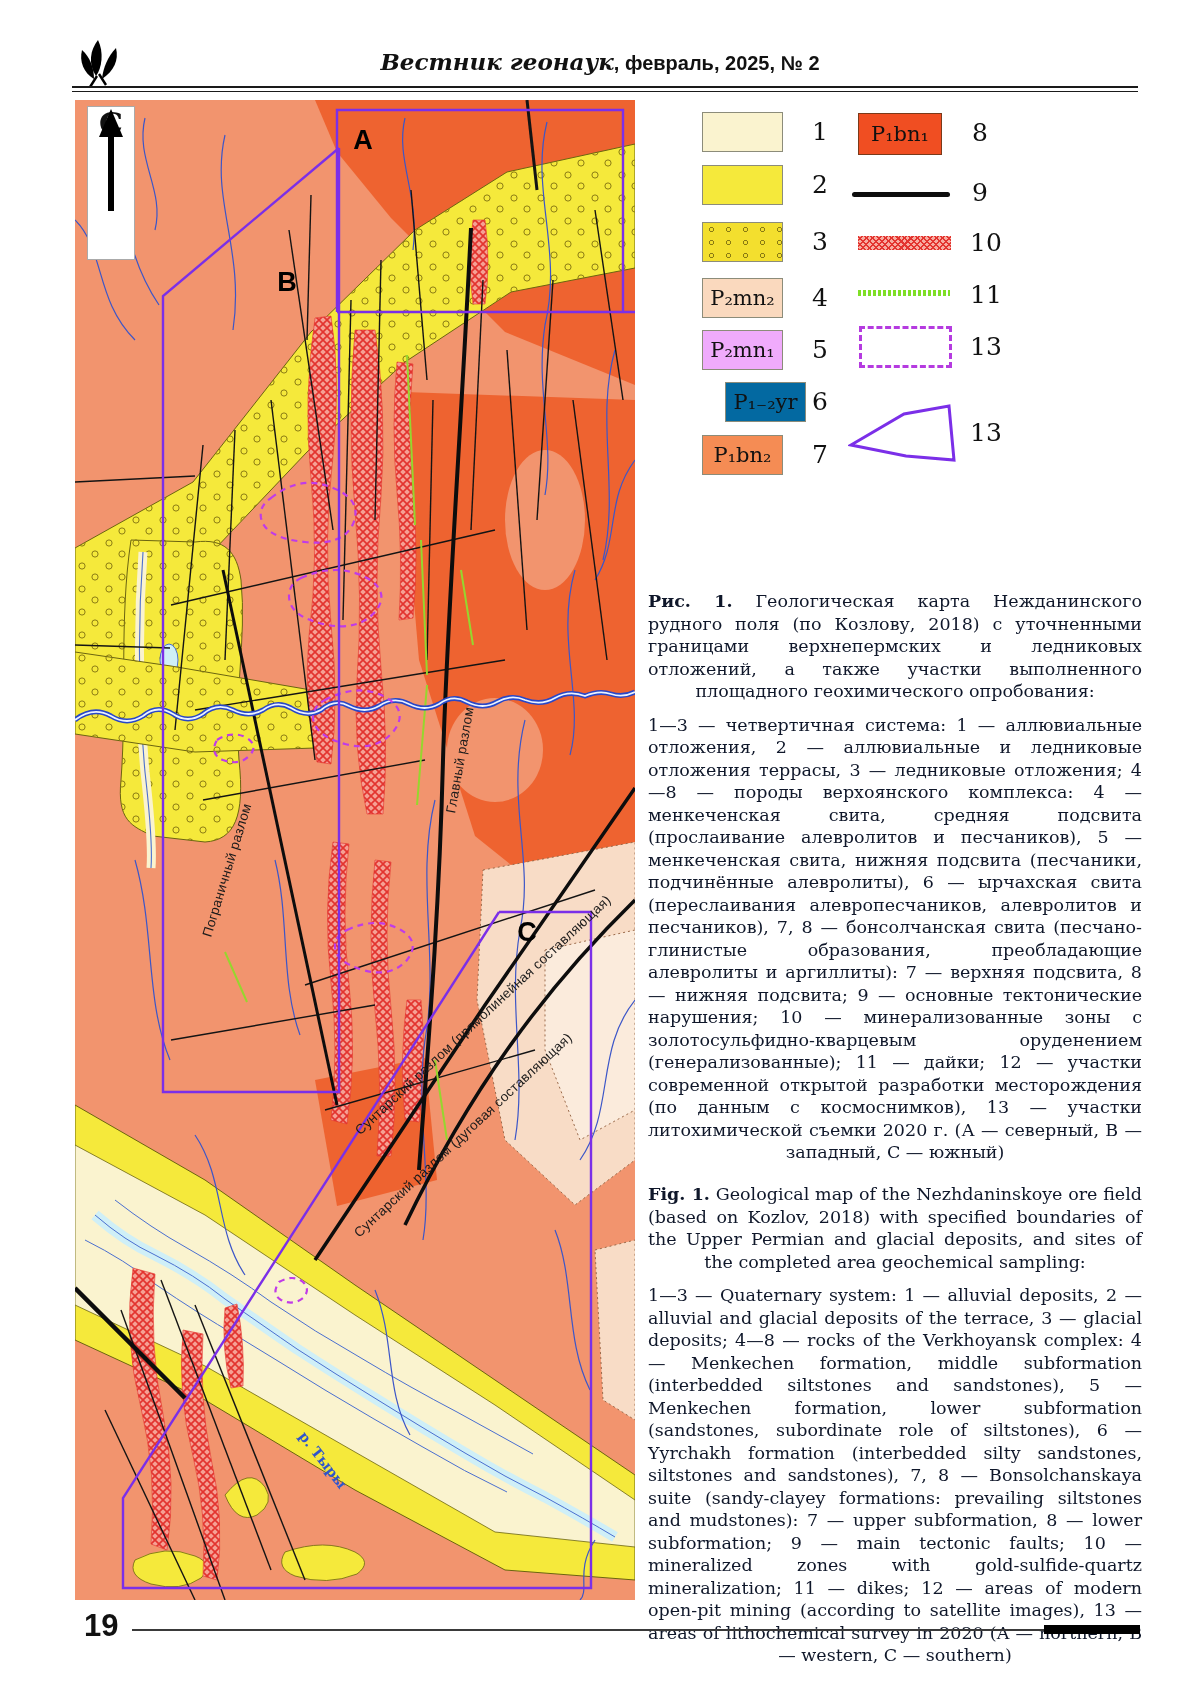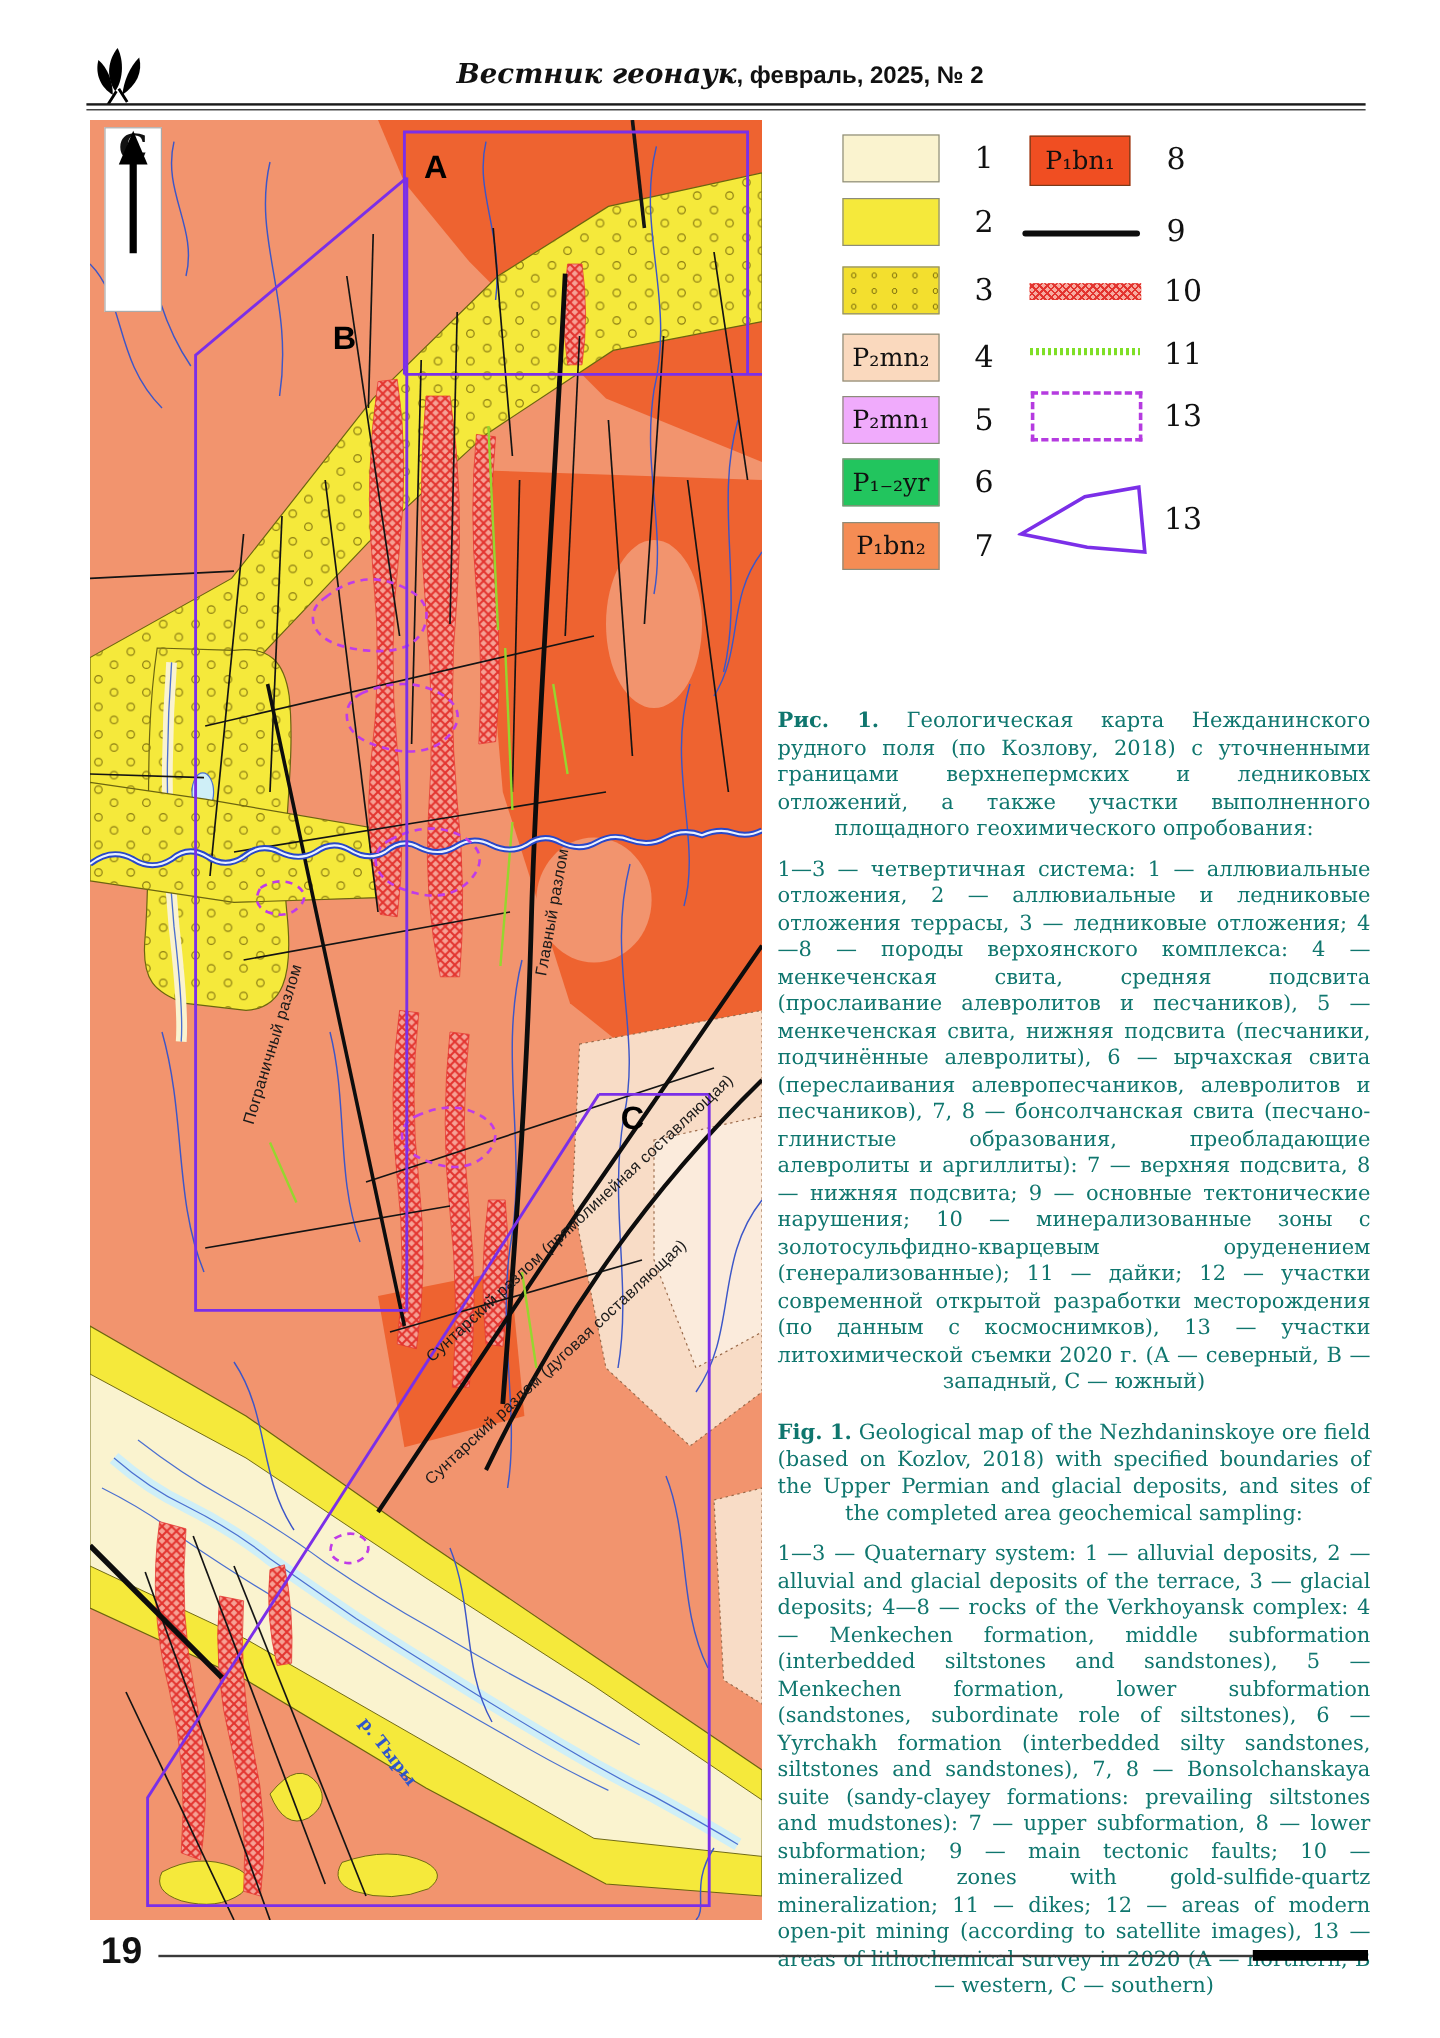--- a/index.html
+++ b/index.html
@@ -30,35 +30,35 @@
        display:flex;align-items:center;justify-content:center;}
   .lsub{font-family:"DejaVu Serif",serif;font-size:21px;color:#111;}
   .ln{position:absolute;font-family:"DejaVu Serif",serif;font-size:25px;color:#111;}
   .s1{top:12px;background:#FAF3CF;}
   .s2{top:65px;background:#F5E93B;}
   .s3{top:122px;background:#F3DF2E;
       background-image:radial-gradient(circle 3px at 50% 50%, rgba(0,0,0,0) 1.4px, #8a7b12 1.6px 2.3px, rgba(0,0,0,0) 2.5px);
       background-size:17px 13px;}
   .s4{top:178px;background:#FAD9BE;}
   .s5{top:230px;background:#f0abfc;}
-  .s6{top:282px;background:#22c55e;}
+  .s6{top:282px;background:#0369a1;margin-left:23px;}
   .s7{top:335px;background:#F58C54;}
   .s8{position:absolute;left:218px;top:13px;width:84px;height:42px;background:#F04E22;border:1px solid #7a3a1a;
       box-sizing:border-box;display:flex;align-items:center;justify-content:center;}
   .lline9{position:absolute;left:212px;top:92px;width:98px;height:5px;background:#0d0d0d;border-radius:3px;}
   .lband10{position:absolute;left:218px;top:136px;width:93px;height:14px;background-color:#F7ABA0;
       background-image:repeating-linear-gradient(45deg,#E3342F 0 1.5px,rgba(0,0,0,0) 1.5px 4.5px),
                        repeating-linear-gradient(-45deg,#E3342F 0 1.5px,rgba(0,0,0,0) 1.5px 4.5px);}
   .lline11{position:absolute;left:218px;top:190px;width:92px;height:6px;
       background:repeating-linear-gradient(90deg,#7FDF26 0 3px,rgba(0,0,0,0) 3px 5px);}
   .lrect12{position:absolute;left:219px;top:226px;width:93px;height:42px;border:3px dashed #B53BE0;box-sizing:border-box;}
   .lpoly13{position:absolute;left:208px;top:303px;}
   
   .caption{position:absolute;left:648px;width:494px;font-family:"DejaVu Serif",serif;
-           font-size:17.5px;line-height:22.5px;color:#0f766e;}
+           font-size:17.5px;line-height:22.5px;color:#0f172a;}
   .caption p{margin:0 0 11px 0;text-align:justify;text-align-last:center;}
   .caption .lead{font-weight:bold;}
   .cap-ru{top:590px;}
   .cap-en{top:1183px;}
   
   .pagenum{position:absolute;left:84px;top:1608px;font-weight:bold;font-size:31px;}
   .frule{position:absolute;left:132px;top:1629px;width:1008px;height:2px;background:#3a3a3a;}
   .frule-thick{position:absolute;left:1044px;top:1625px;width:96px;height:9px;background:#000;}
 </style>
 </head>

